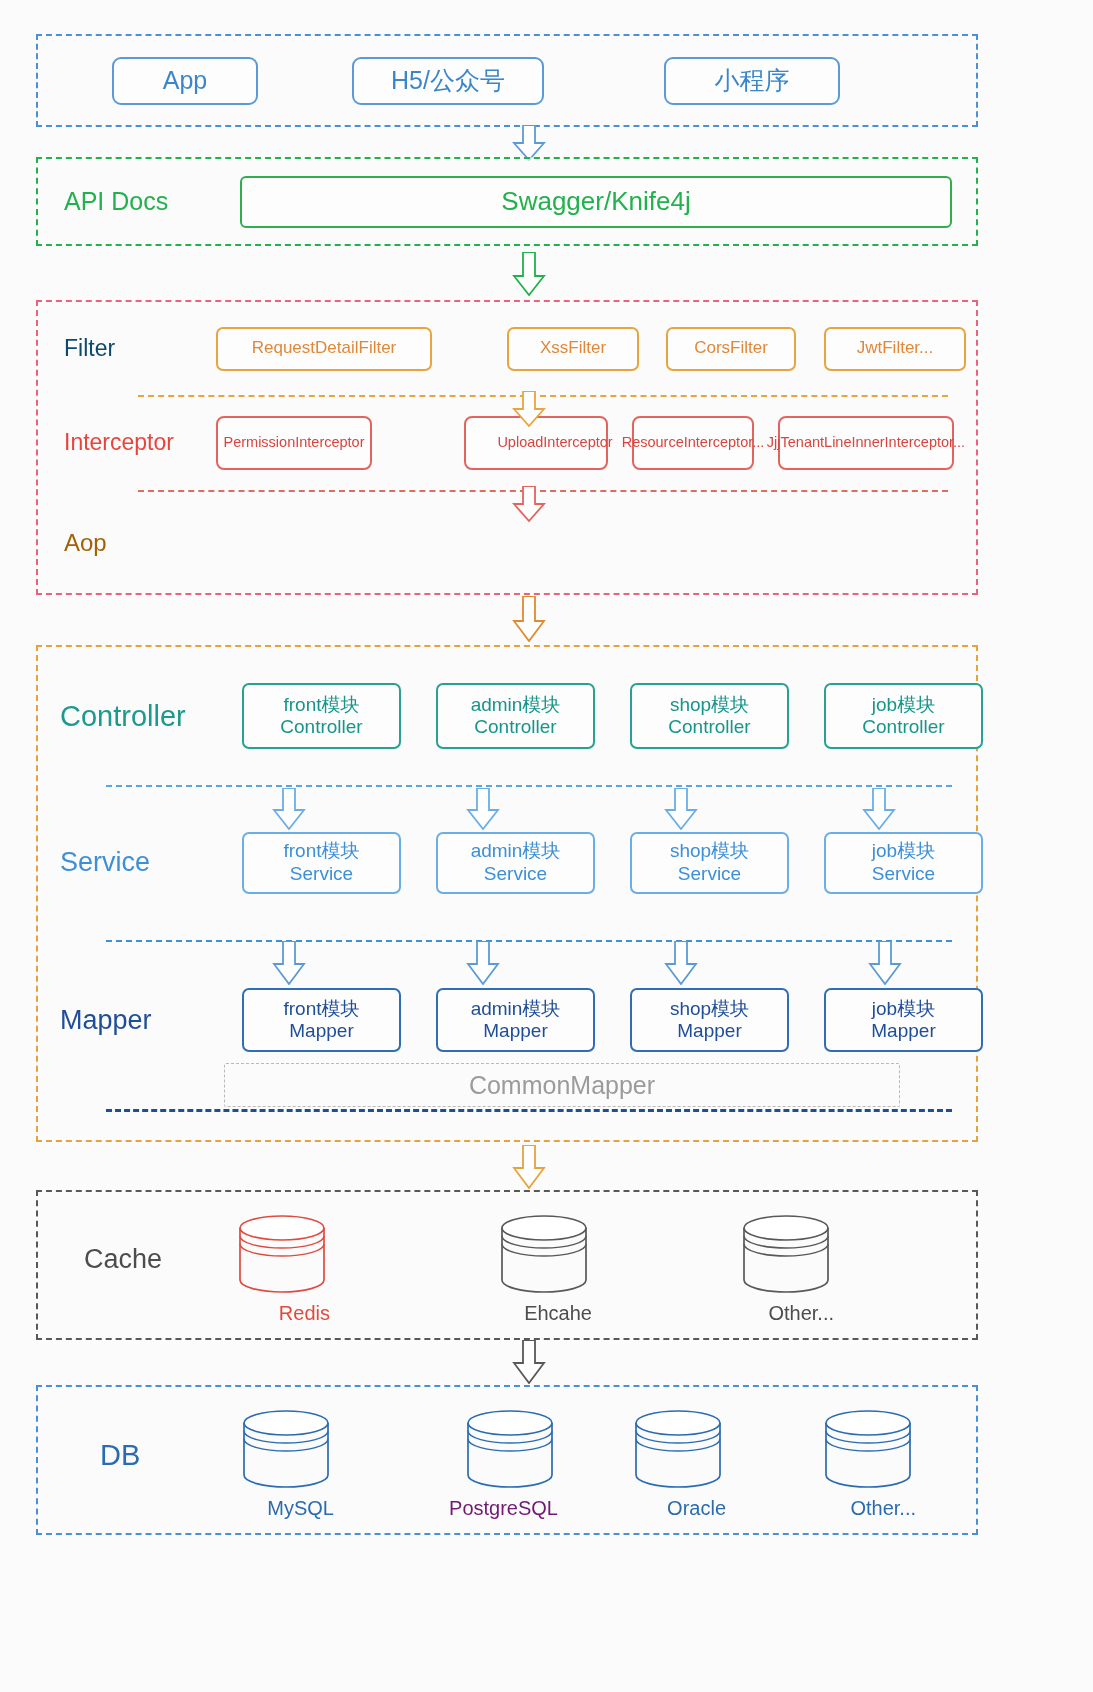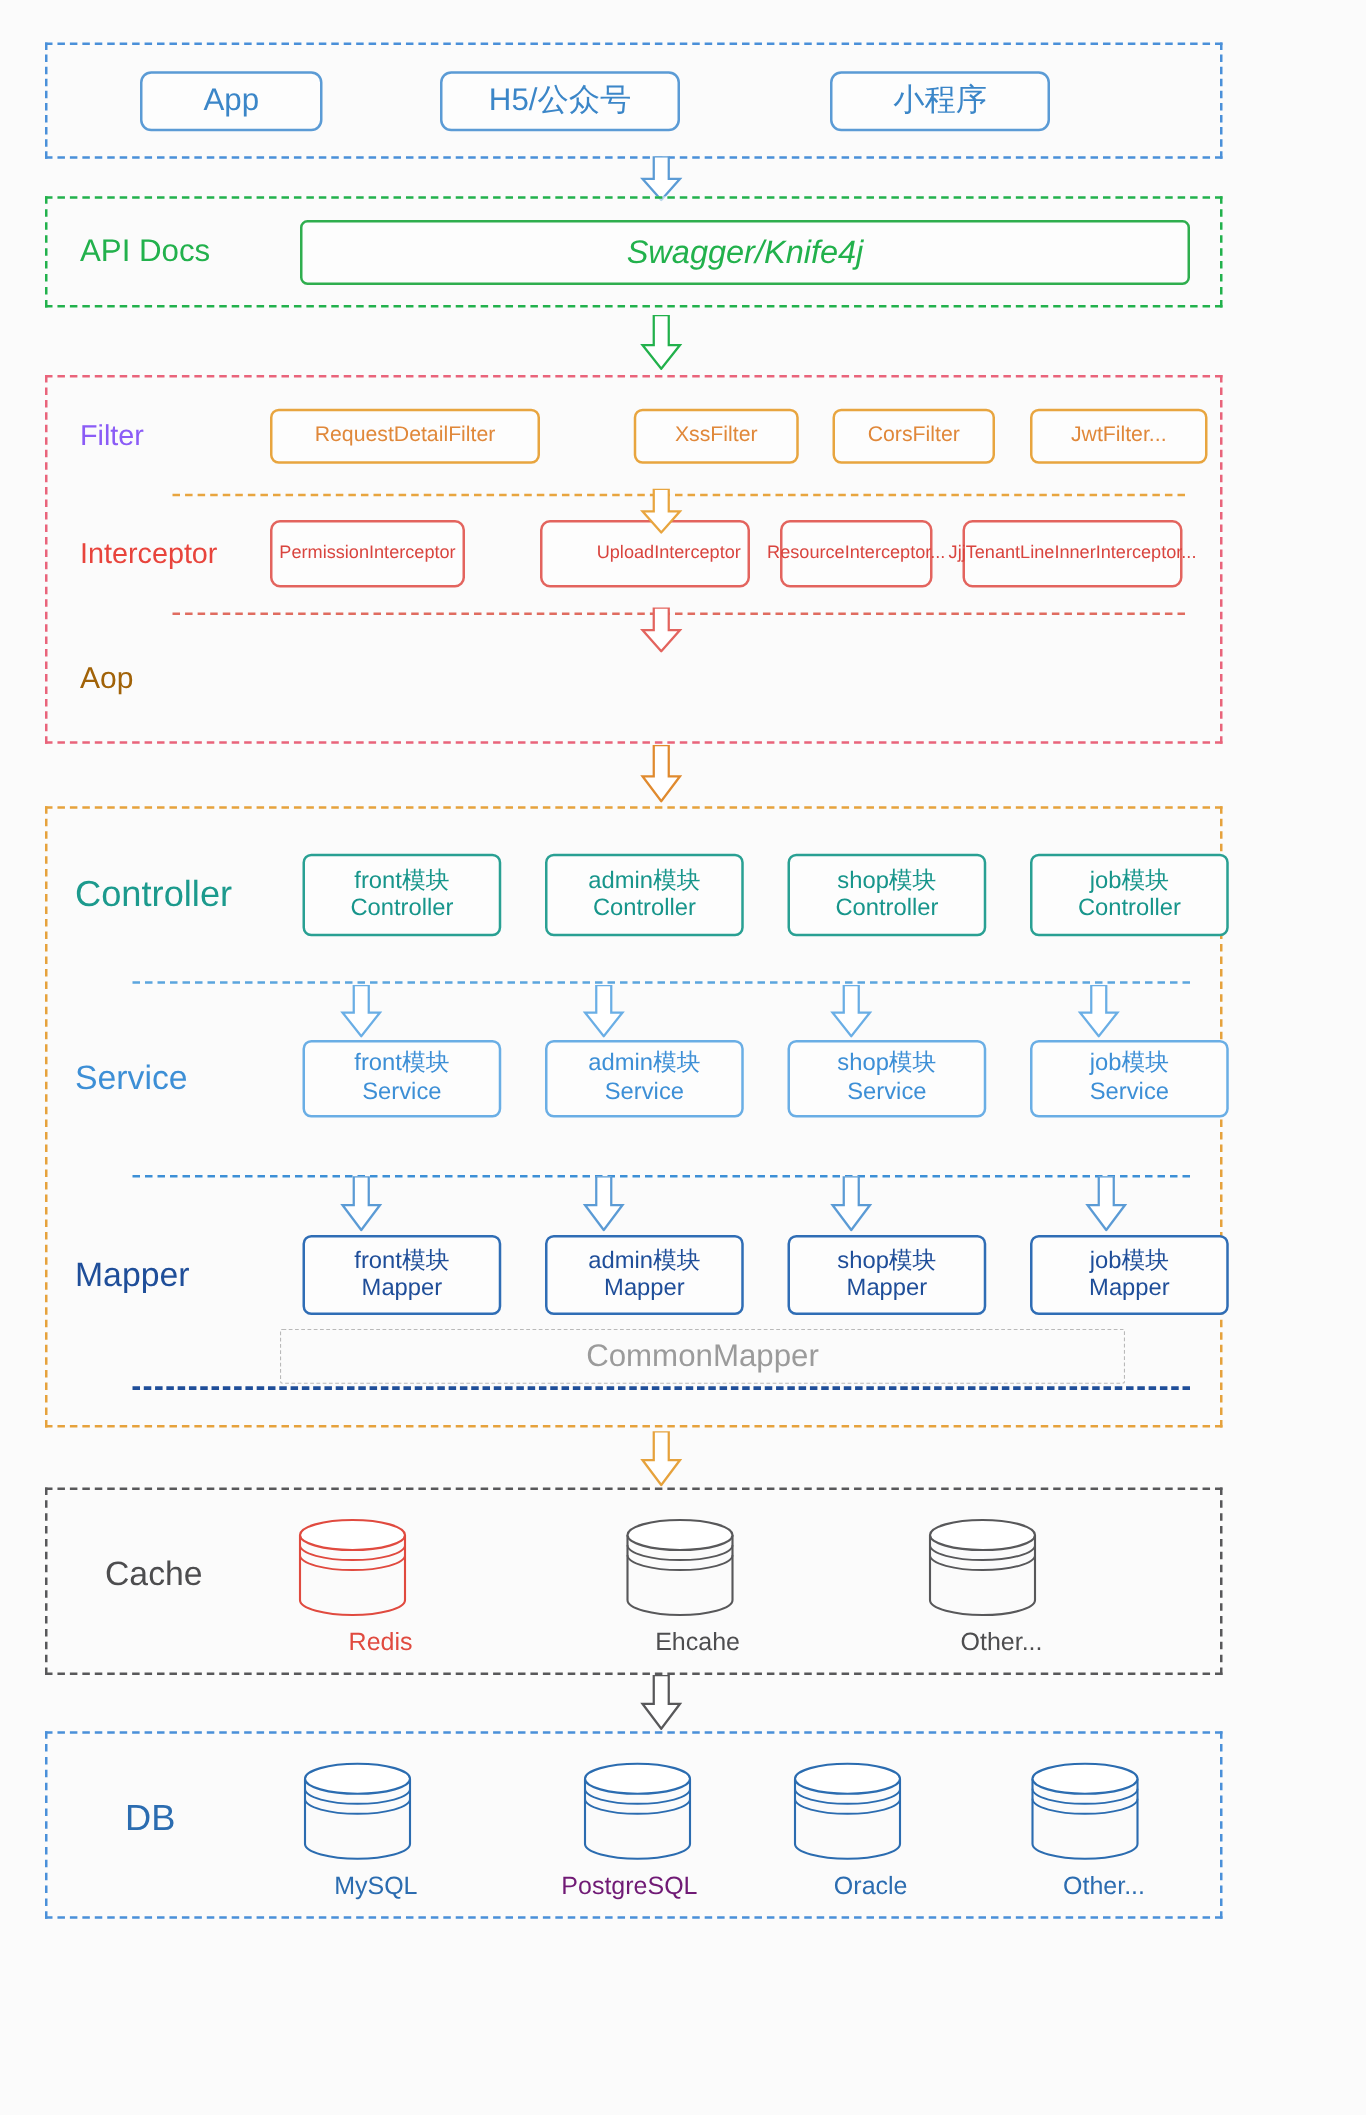--- a/index.html
+++ b/index.html
@@ -83,33 +83,32 @@
     border-color: #22b14c;
   }
   #api-layer .row { height: 100%; padding: 0 24px 0 26px; gap: 24px; }
   #api-layer .rowlabel {
     color: #22b14c; font-size: 25px; width: 152px;
   }
   #api-layer .nodebox {
     border-color: #2fae4e; color: #22b14c;
     font-size: 26px; height: 52px; flex: 1 1 auto;
     border-radius: 6px;
-    font-style: italic;
   }
 
   
   #fia-layer {
     top: 300px; height: 295px;
     border-color: #e9647b;
   }
   #fia-layer .row { padding-left: 26px; padding-right: 28px; }
   #fia-layer .rowlabel { width: 152px; }
 
   #row-filter { height: 93px; }
-  #row-filter .rowlabel { color: #8b5cf6; font-size: 23px; }
+  #row-filter .rowlabel { color: #0c4a6e; font-size: 23px; }
   #row-filter .nodebox {
     border-color: #e8a53f; color: #e0883a;
     font-size: 17px; height: 44px;
   }
   #row-filter .boxes { gap: 0; }
   #row-filter .nodebox:nth-child(1) { width: 216px; }
   #row-filter .nodebox:nth-child(2) { width: 132px; margin-left: 75px; }
   #row-filter .nodebox:nth-child(3) { width: 130px; margin-left: 27px; }
   #row-filter .nodebox:nth-child(4) { width: 142px; margin-left: 28px; }
 
@@ -122,21 +121,21 @@
   #fia-layer .inner-div.d2 { top: 188px; border-top-color: #e06c60; }
 
   #row-interceptor { height: 95px; }
   #row-interceptor .rowlabel { color: #e8443c; font-size: 23px; }
   #row-interceptor .nodebox {
     border-color: #e3645e; color: #d9443e;
     font-size: 14.5px; height: 54px;
     border-radius: 8px;
   }
   #row-interceptor .nodebox:nth-child(1) { width: 156px; }
-  #row-interceptor .nodebox:nth-child(2) { width: 168px; margin-left: 60px; padding-left: 38px; }
+  #row-interceptor .nodebox:nth-child(2) { width: 144px; margin-left: 92px; padding-left: 38px; }
   #row-interceptor .nodebox:nth-child(3) { width: 122px; margin-left: 24px; }
   #row-interceptor .nodebox:nth-child(4) { width: 176px; margin-left: 24px; }
 
   #row-aop { height: 105px; }
   #row-aop .rowlabel { color: #a16207; font-size: 24px; }
   #row-aop .nodebox {
     border-color: #c2851f; color: #c2761a;
     font-size: 23px; height: 48px;
   }
   #row-aop .nodebox:nth-child(1) { width: 290px; }

